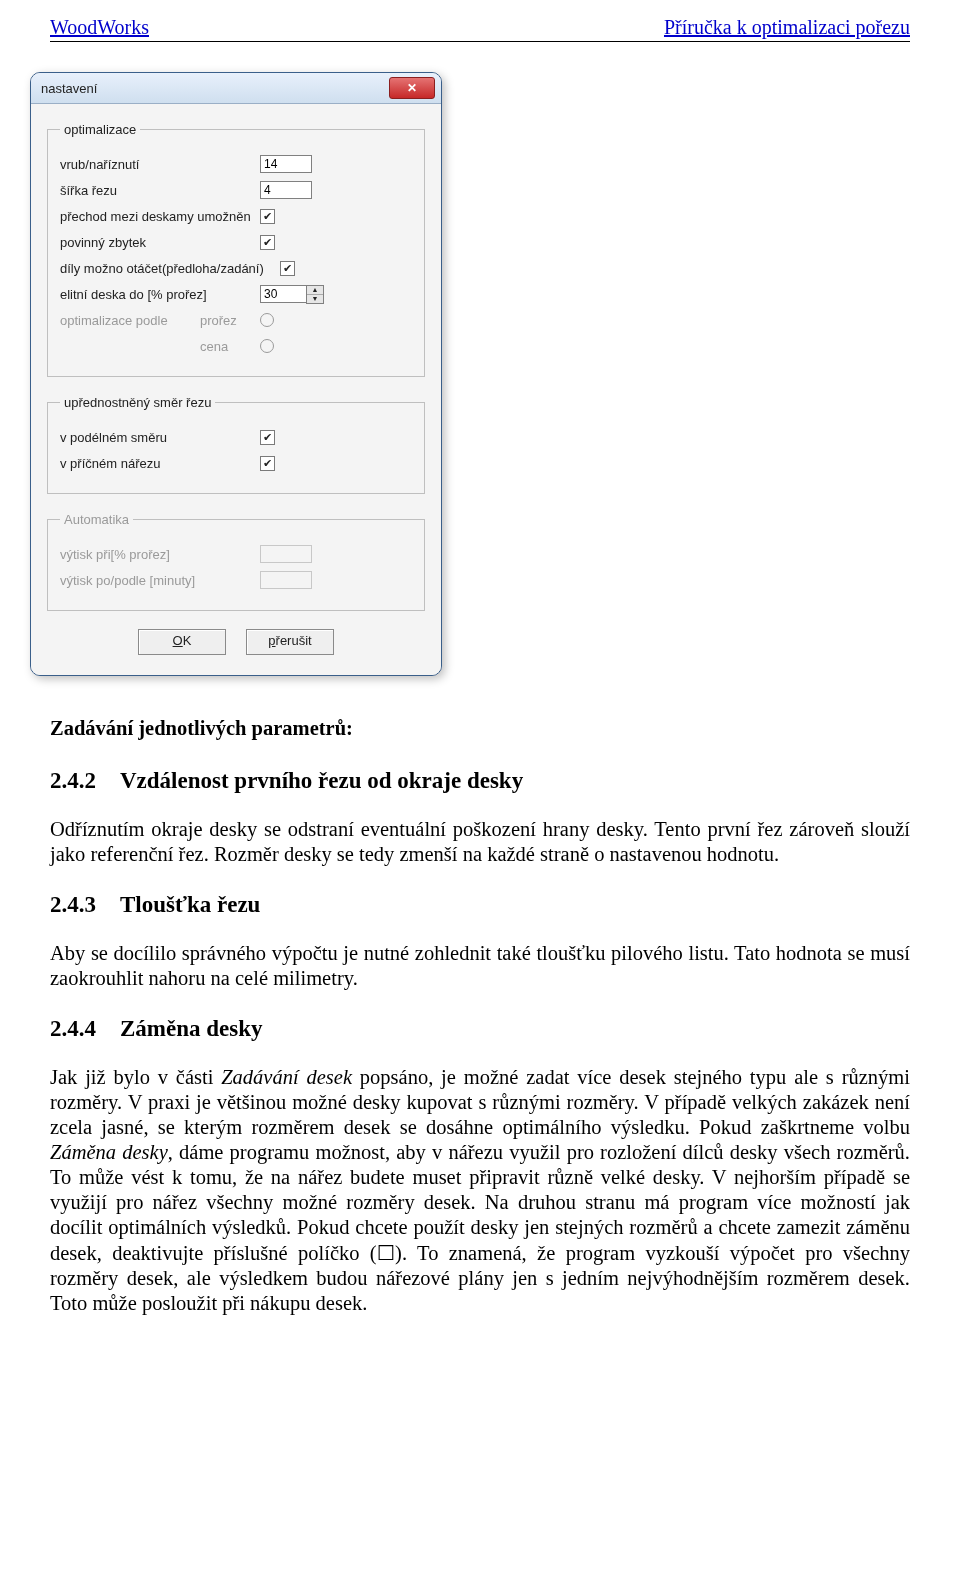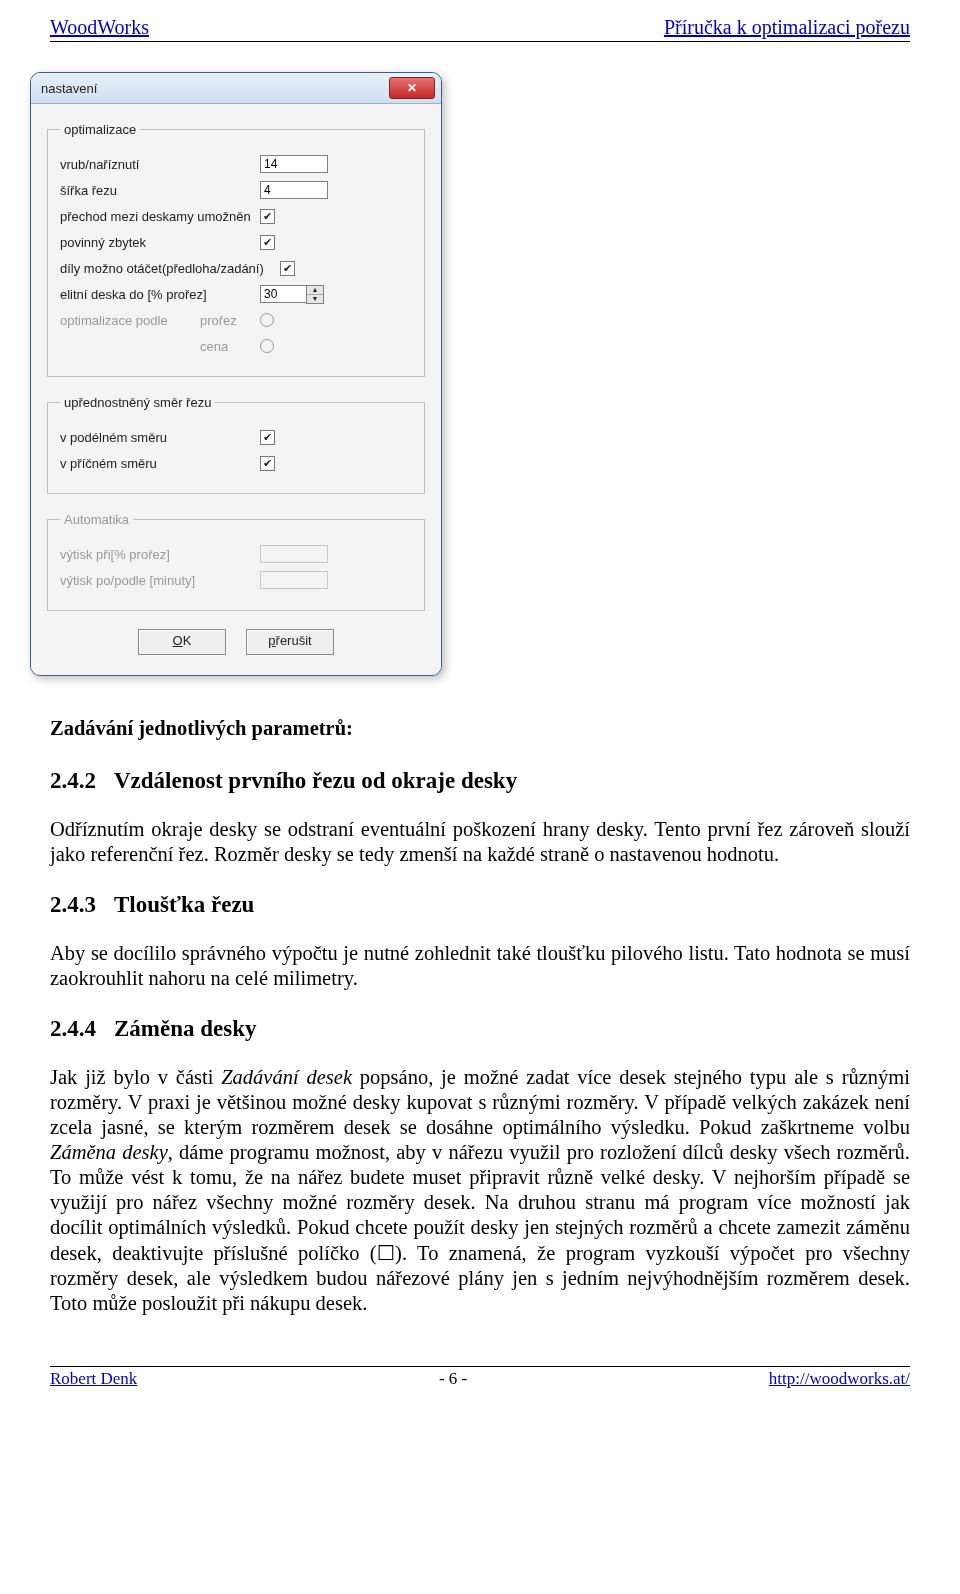--- a/index.html
+++ b/index.html
@@ -85,21 +85,21 @@
   .disabled-text { color: #9a9a9a; }
   .row {
     display: flex;
     align-items: center;
     height: 26px;
   }
   .row .lbl {
     flex: 0 0 200px;
   }
   .txt {
-    width: 68px;
+    width: 52px;
     height: 18px;
     border: 1px solid #808080;
     background: #fff;
     font-family: Tahoma, Arial, sans-serif;
     font-size: 12px;
     padding: 0 3px;
     box-sizing: border-box;
   }
   .txt.disabled { background: #f4f4f4; border-color:#c8c8c8; }
   .spin {
@@ -164,21 +164,21 @@
   }
   .doc .h-intro {
     font-weight: bold;
     margin: 0 0 26px 0;
   }
   .doc .h-sec {
     font-weight: bold;
     font-size: 23px;
     margin: 0 0 22px 0;
     display: flex;
-    gap: 18px;
+    gap: 24px;
     align-items: center;
   }
   .doc p {
     margin: 0 0 24px 0;
     text-align: justify;
   }
   .doc .just { text-align: justify; }
   .italic { font-style: italic; }
   .footer {
     margin-top: 50px;
@@ -263,21 +263,21 @@
           </div>
         </fieldset>
 
         <fieldset class="grp">
           <legend>upřednostněný směr řezu</legend>
           <div class="row">
             <span class="lbl">v podélném směru</span>
             <span class="chk">✔</span>
           </div>
           <div class="row">
-            <span class="lbl">v příčném směru</span>
+            <span class="lbl">v příčném nářezu</span>
             <span class="chk">✔</span>
           </div>
         </fieldset>
 
         <fieldset class="grp disabled">
           <legend>Automatika</legend>
           <div class="row">
             <span class="lbl">výtisk při[% prořez]</span>
             <input class="txt disabled" disabled="" style="">
           </div>
@@ -313,21 +313,13 @@
 
     <div class="h-sec">
       <span>2.4.4</span>
       <span>Záměna desky</span>
     </div>
     <p class="just">
       <span>Jak již bylo v části </span><span class="italic">Zadávání desek</span><span> popsáno, je možné zadat více desek stejného typu ale s různými rozměry. V praxi je většinou možné desky kupovat s různými rozměry. V případě velkých zakázek není zcela jasné, se kterým rozměrem desek se dosáhne optimálního výsledku. Pokud zaškrtneme volbu </span><span class="italic">Záměna desky</span><span>, dáme programu možnost, aby v nářezu využil pro rozložení dílců desky všech rozměrů. To může vést k tomu, že na nářez budete muset připravit různě velké desky. V nejhorším případě se využijí pro nářez všechny možné rozměry desek. Na druhou stranu má program více možností jak docílit optimálních výsledků. Pokud chcete použít desky jen stejných rozměrů a chcete zamezit záměnu desek, deaktivujte příslušné políčko (</span><span class="square">☐</span><span>). To znamená, že program vyzkouší výpočet pro všechny rozměry desek, ale výsledkem budou nářezové plány jen s jedním nejvýhodnějším rozměrem desek. Toto může posloužit při nákupu desek.</span>
     </p>
   </div>
 
-  <div class="footer">
-    <hr>
-    <div class="footer-row">
-      <span class="left">Robert Denk</span>
-      <span class="center">- 6 -</span>
-      <span class="right">http://woodworks.at/</span>
-    </div>
-  </div>
 </div>
 
 </body></html>

